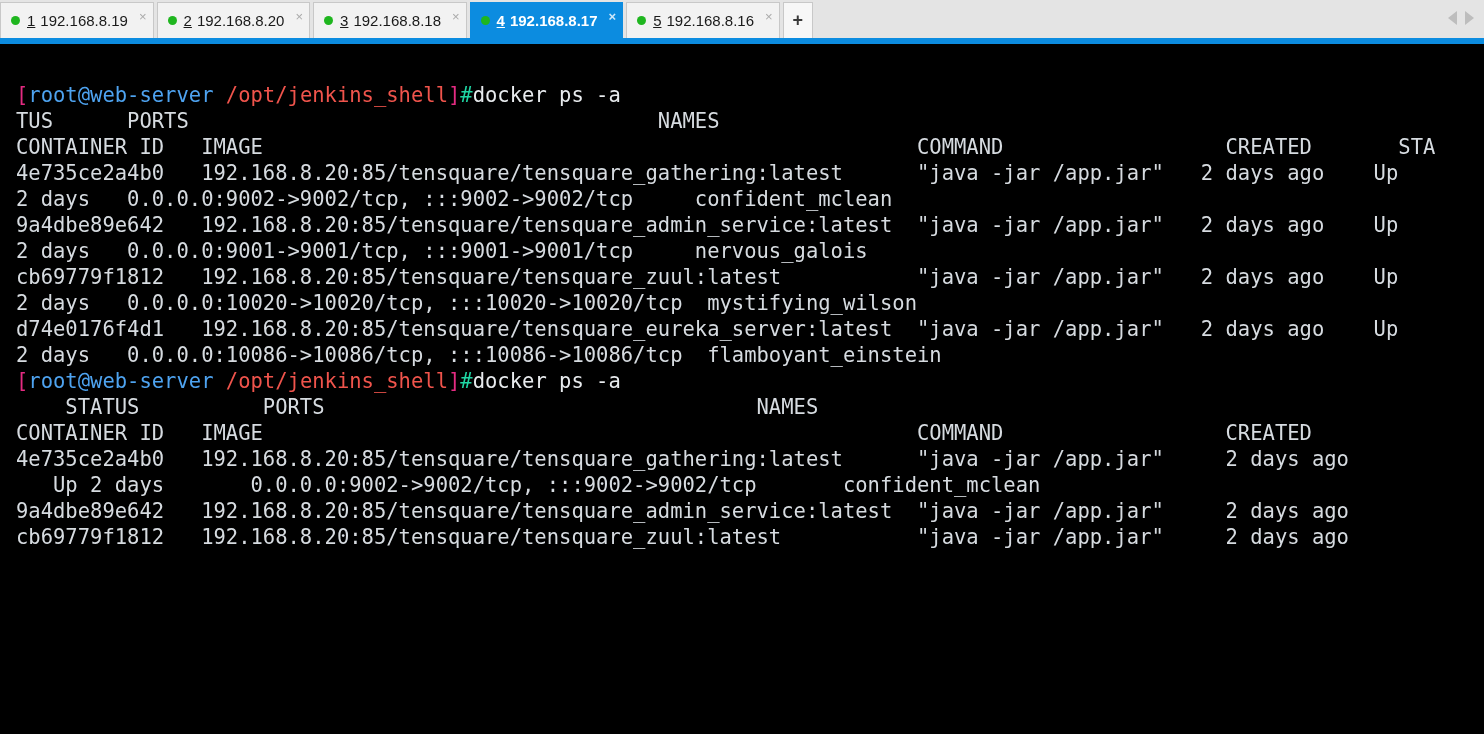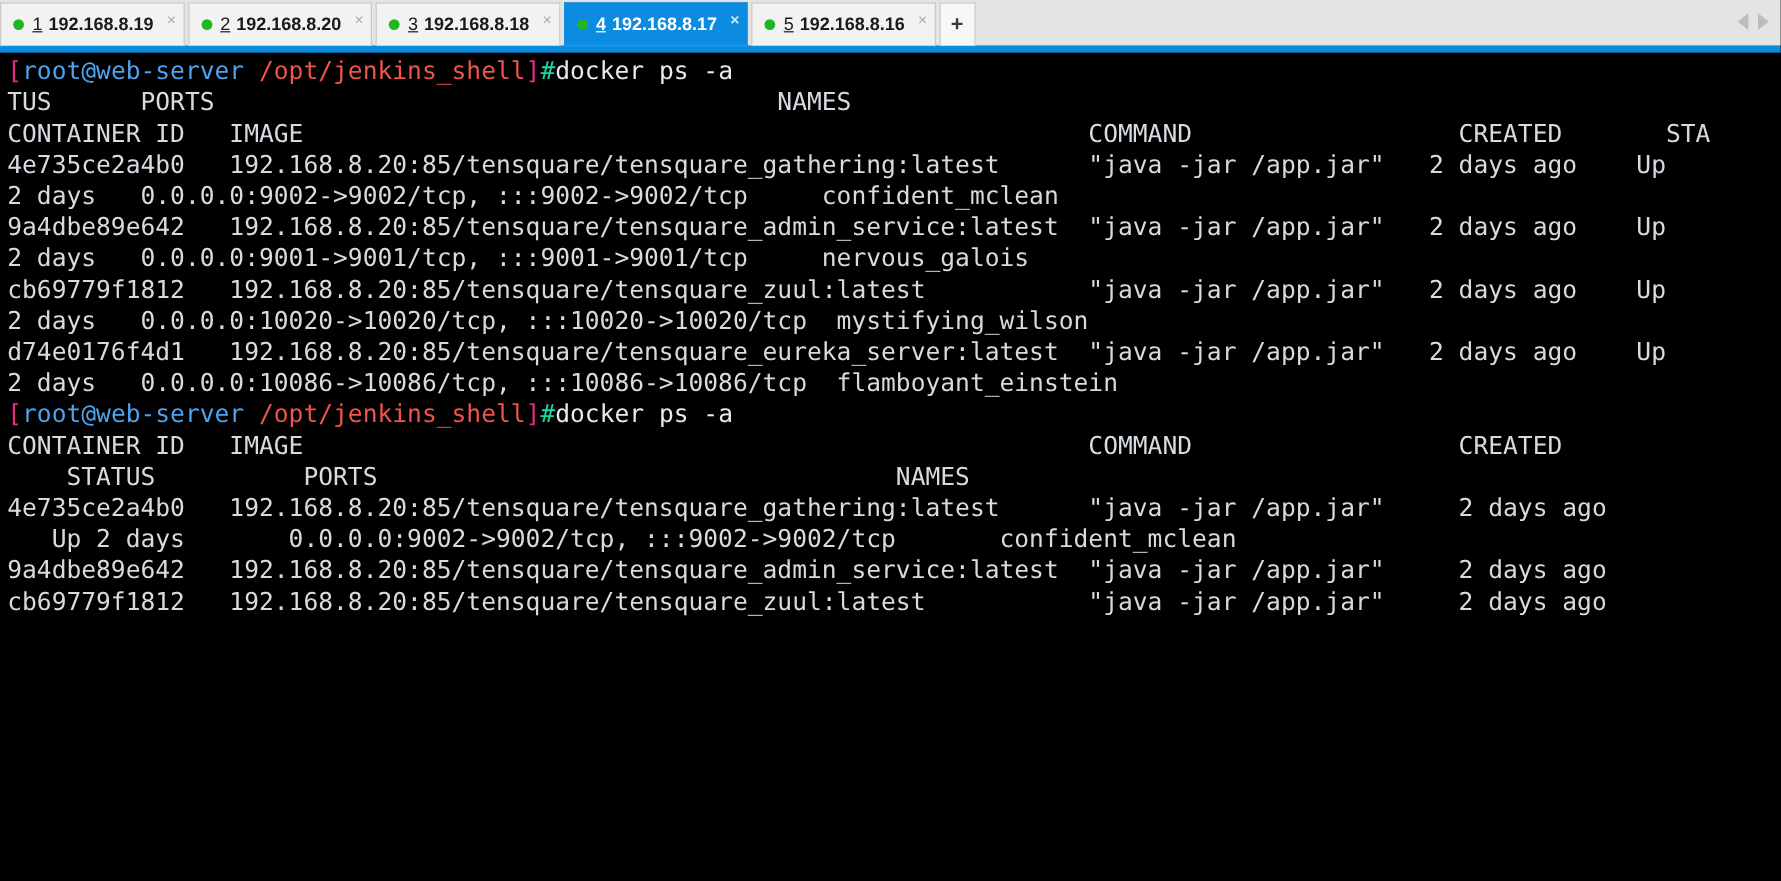--- a/index.html
+++ b/index.html
@@ -41,21 +41,21 @@
     font-weight:bold;
   }
   .tab .dot {
     width:9px; height:9px;
     border-radius:50%;
     background:#1fb61f;
     margin-right:7px;
     flex:none;
   }
   .tab .num { text-decoration:underline; margin-right:5px; }
-  .tab .addr { letter-spacing:0px;font-weight:bold; }
+  .tab .addr { letter-spacing:0px; }
   .tab .close {
     margin-left:11px;
     font-size:13px;
     color:#aaa;
     line-height:1;
     padding-bottom:8px;
   }
   .tab.active .close { color:#cfe8fa; }
 
   #newtab {
@@ -82,22 +82,23 @@
   .navarrow.left  { border-right:9px solid #bdbdbd; }
   .navarrow.right { border-left:9px solid #bdbdbd; }
 
   #bluestrip { width:1484px; height:6px; background:#0c8ce0; }
 
   
   #terminal {
     width:1484px;
     height:537px;
     background:#000000;
-    padding:2px 0 0 6px;
+    padding:2px 0 0 16px;
     overflow:hidden;
+    margin-top:36px;
   }
   .line {
     height:26px;
     line-height:26px;
     font-size:20.5px;
     color:#d6dbe0;
     white-space:pre;
     letter-spacing:0px;
     font-family:"DejaVu Sans Mono", monospace;
   }
@@ -173,21 +174,21 @@
   <div class="line">2 days   0.0.0.0:9002-&gt;9002/tcp, :::9002-&gt;9002/tcp     confident_mclean</div>
   <div class="line">9a4dbe89e642   192.168.8.20:85/tensquare/tensquare_admin_service:latest  "java -jar /app.jar"   2 days ago    Up</div>
   <div class="line">2 days   0.0.0.0:9001-&gt;9001/tcp, :::9001-&gt;9001/tcp     nervous_galois</div>
   <div class="line">cb69779f1812   192.168.8.20:85/tensquare/tensquare_zuul:latest           "java -jar /app.jar"   2 days ago    Up</div>
   <div class="line">2 days   0.0.0.0:10020-&gt;10020/tcp, :::10020-&gt;10020/tcp  mystifying_wilson</div>
   <div class="line">d74e0176f4d1   192.168.8.20:85/tensquare/tensquare_eureka_server:latest  "java -jar /app.jar"   2 days ago    Up</div>
   <div class="line">2 days   0.0.0.0:10086-&gt;10086/tcp, :::10086-&gt;10086/tcp  flamboyant_einstein</div>
 
   <div class="line"><span class="br">[</span><span class="usr">root@web-server</span><span> </span><span class="pth">/opt/jenkins_shell</span><span class="br">]</span><span class="hsh">#</span><span class="cmd">docker ps -a</span></div>
 
+  <div class="line">    STATUS          PORTS                                   NAMES</div>
   <div class="line">CONTAINER ID   IMAGE                                                     COMMAND                  CREATED</div>
-  <div class="line">    STATUS          PORTS                                   NAMES</div>
   <div class="line">4e735ce2a4b0   192.168.8.20:85/tensquare/tensquare_gathering:latest      "java -jar /app.jar"     2 days ago</div>
   <div class="line">   Up 2 days       0.0.0.0:9002-&gt;9002/tcp, :::9002-&gt;9002/tcp       confident_mclean</div>
   <div class="line">9a4dbe89e642   192.168.8.20:85/tensquare/tensquare_admin_service:latest  "java -jar /app.jar"     2 days ago</div>
   <div class="line">cb69779f1812   192.168.8.20:85/tensquare/tensquare_zuul:latest           "java -jar /app.jar"     2 days ago</div>
 
 
 </div>
 
 </body></html>

